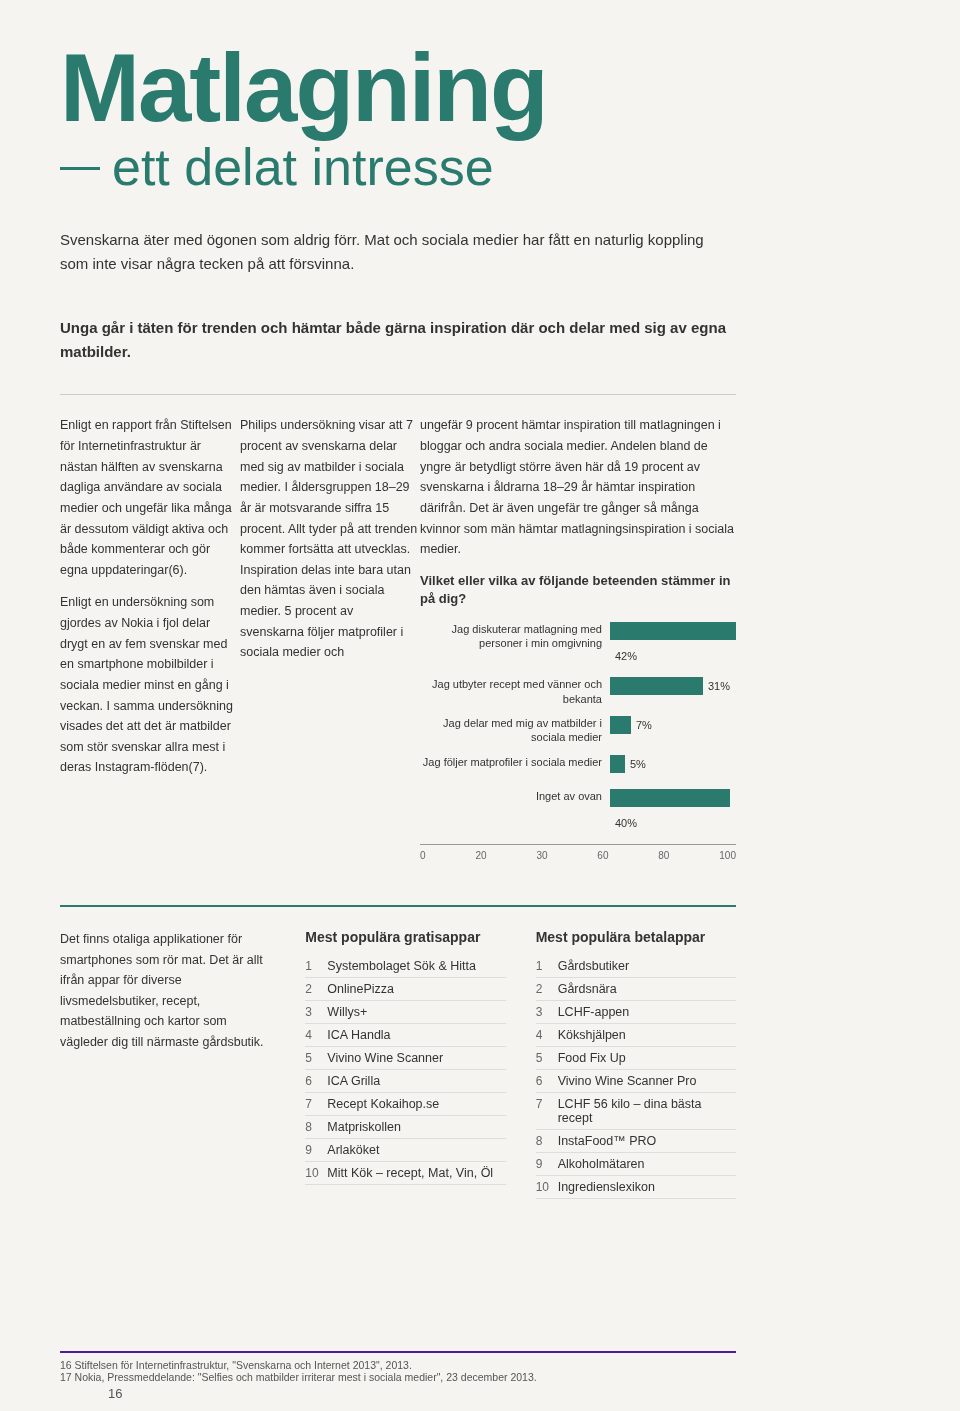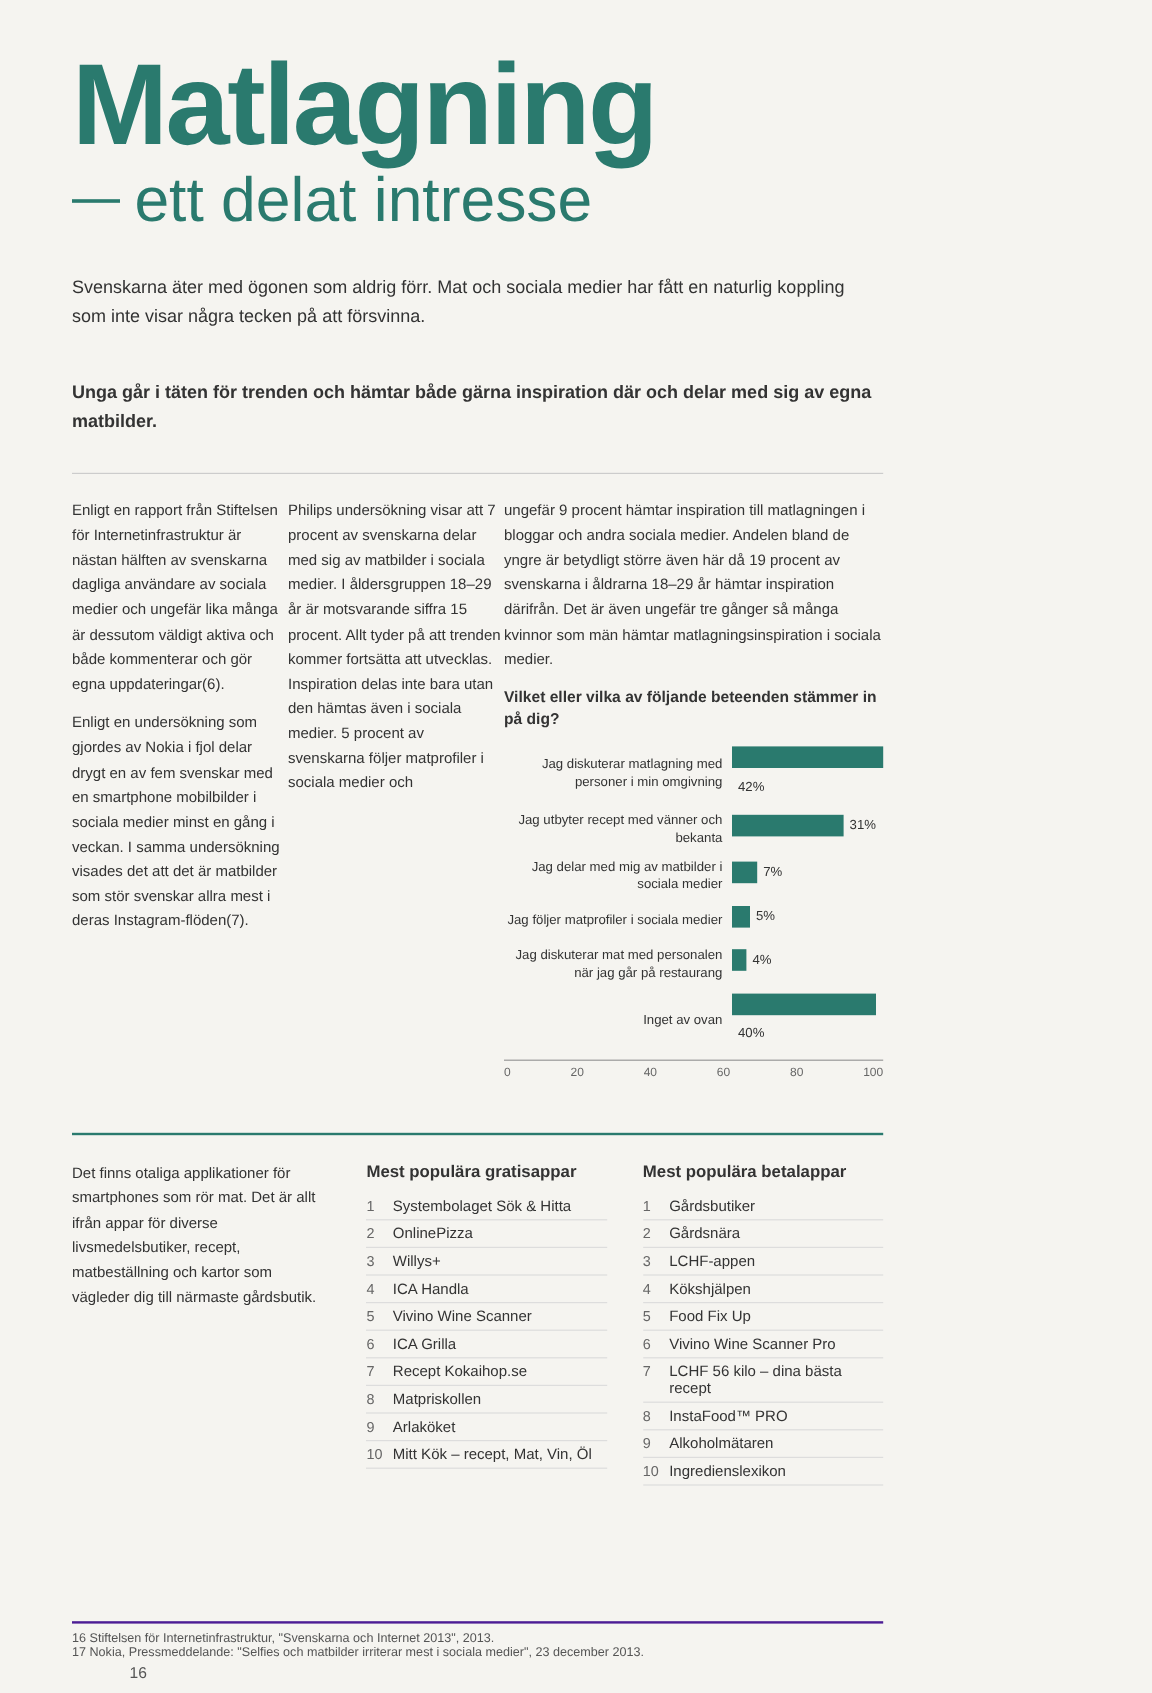--- a/index.html
+++ b/index.html
@@ -81,21 +81,21 @@
     }
     .chart-title {
       font-size: 13px;
       font-weight: 700;
       color: #333;
       margin-bottom: 14px;
       line-height: 1.4;
     }
     .chart-bar-row {
       display: flex;
-      align-items: center;
+      align-items: flex-start;
       margin-bottom: 10px;
     }
     .chart-label {
       font-size: 11px;
       color: #333;
       text-align: right;
       width: 190px;
       min-width: 190px;
       padding-right: 8px;
       line-height: 1.3;
@@ -233,32 +233,28 @@
             </div>
             <div class="chart-bar-row">
               <div class="chart-label">Jag delar med mig av matbilder i sociala medier</div>
               <div class="chart-bar-wrap"><span class="chart-bar" style="width: 21px;"></span><span class="chart-bar-pct">7%</span></div>
             </div>
             <div class="chart-bar-row">
               <div class="chart-label">Jag följer matprofiler i sociala medier</div>
               <div class="chart-bar-wrap"><span class="chart-bar" style="width: 15px;"></span><span class="chart-bar-pct">5%</span></div>
             </div>
             <div class="chart-bar-row">
-              <div class="chart-label">Jag diskuterar mat med personalen när jag går på restaurang</div>
-              <div class="chart-bar-wrap"><span class="chart-bar" style="width: 12px;"></span><span class="chart-bar-pct">4%</span></div>
-            </div>
-            <div class="chart-bar-row">
               <div class="chart-label">Inget av ovan</div>
               <div class="chart-bar-wrap"><span class="chart-bar" style="width: 120px;"></span><span class="chart-bar-pct">40%</span></div>
             </div>
           </div>
     <div class="chart-axis">
       <span>0</span>
       <span>20</span>
-      <span>40</span>
+      <span>30</span>
       <span>60</span>
       <span>80</span>
       <span>100</span>
     </div>
   </div>
       </div>
   </div>
 
   <hr class="section-divider">
 

